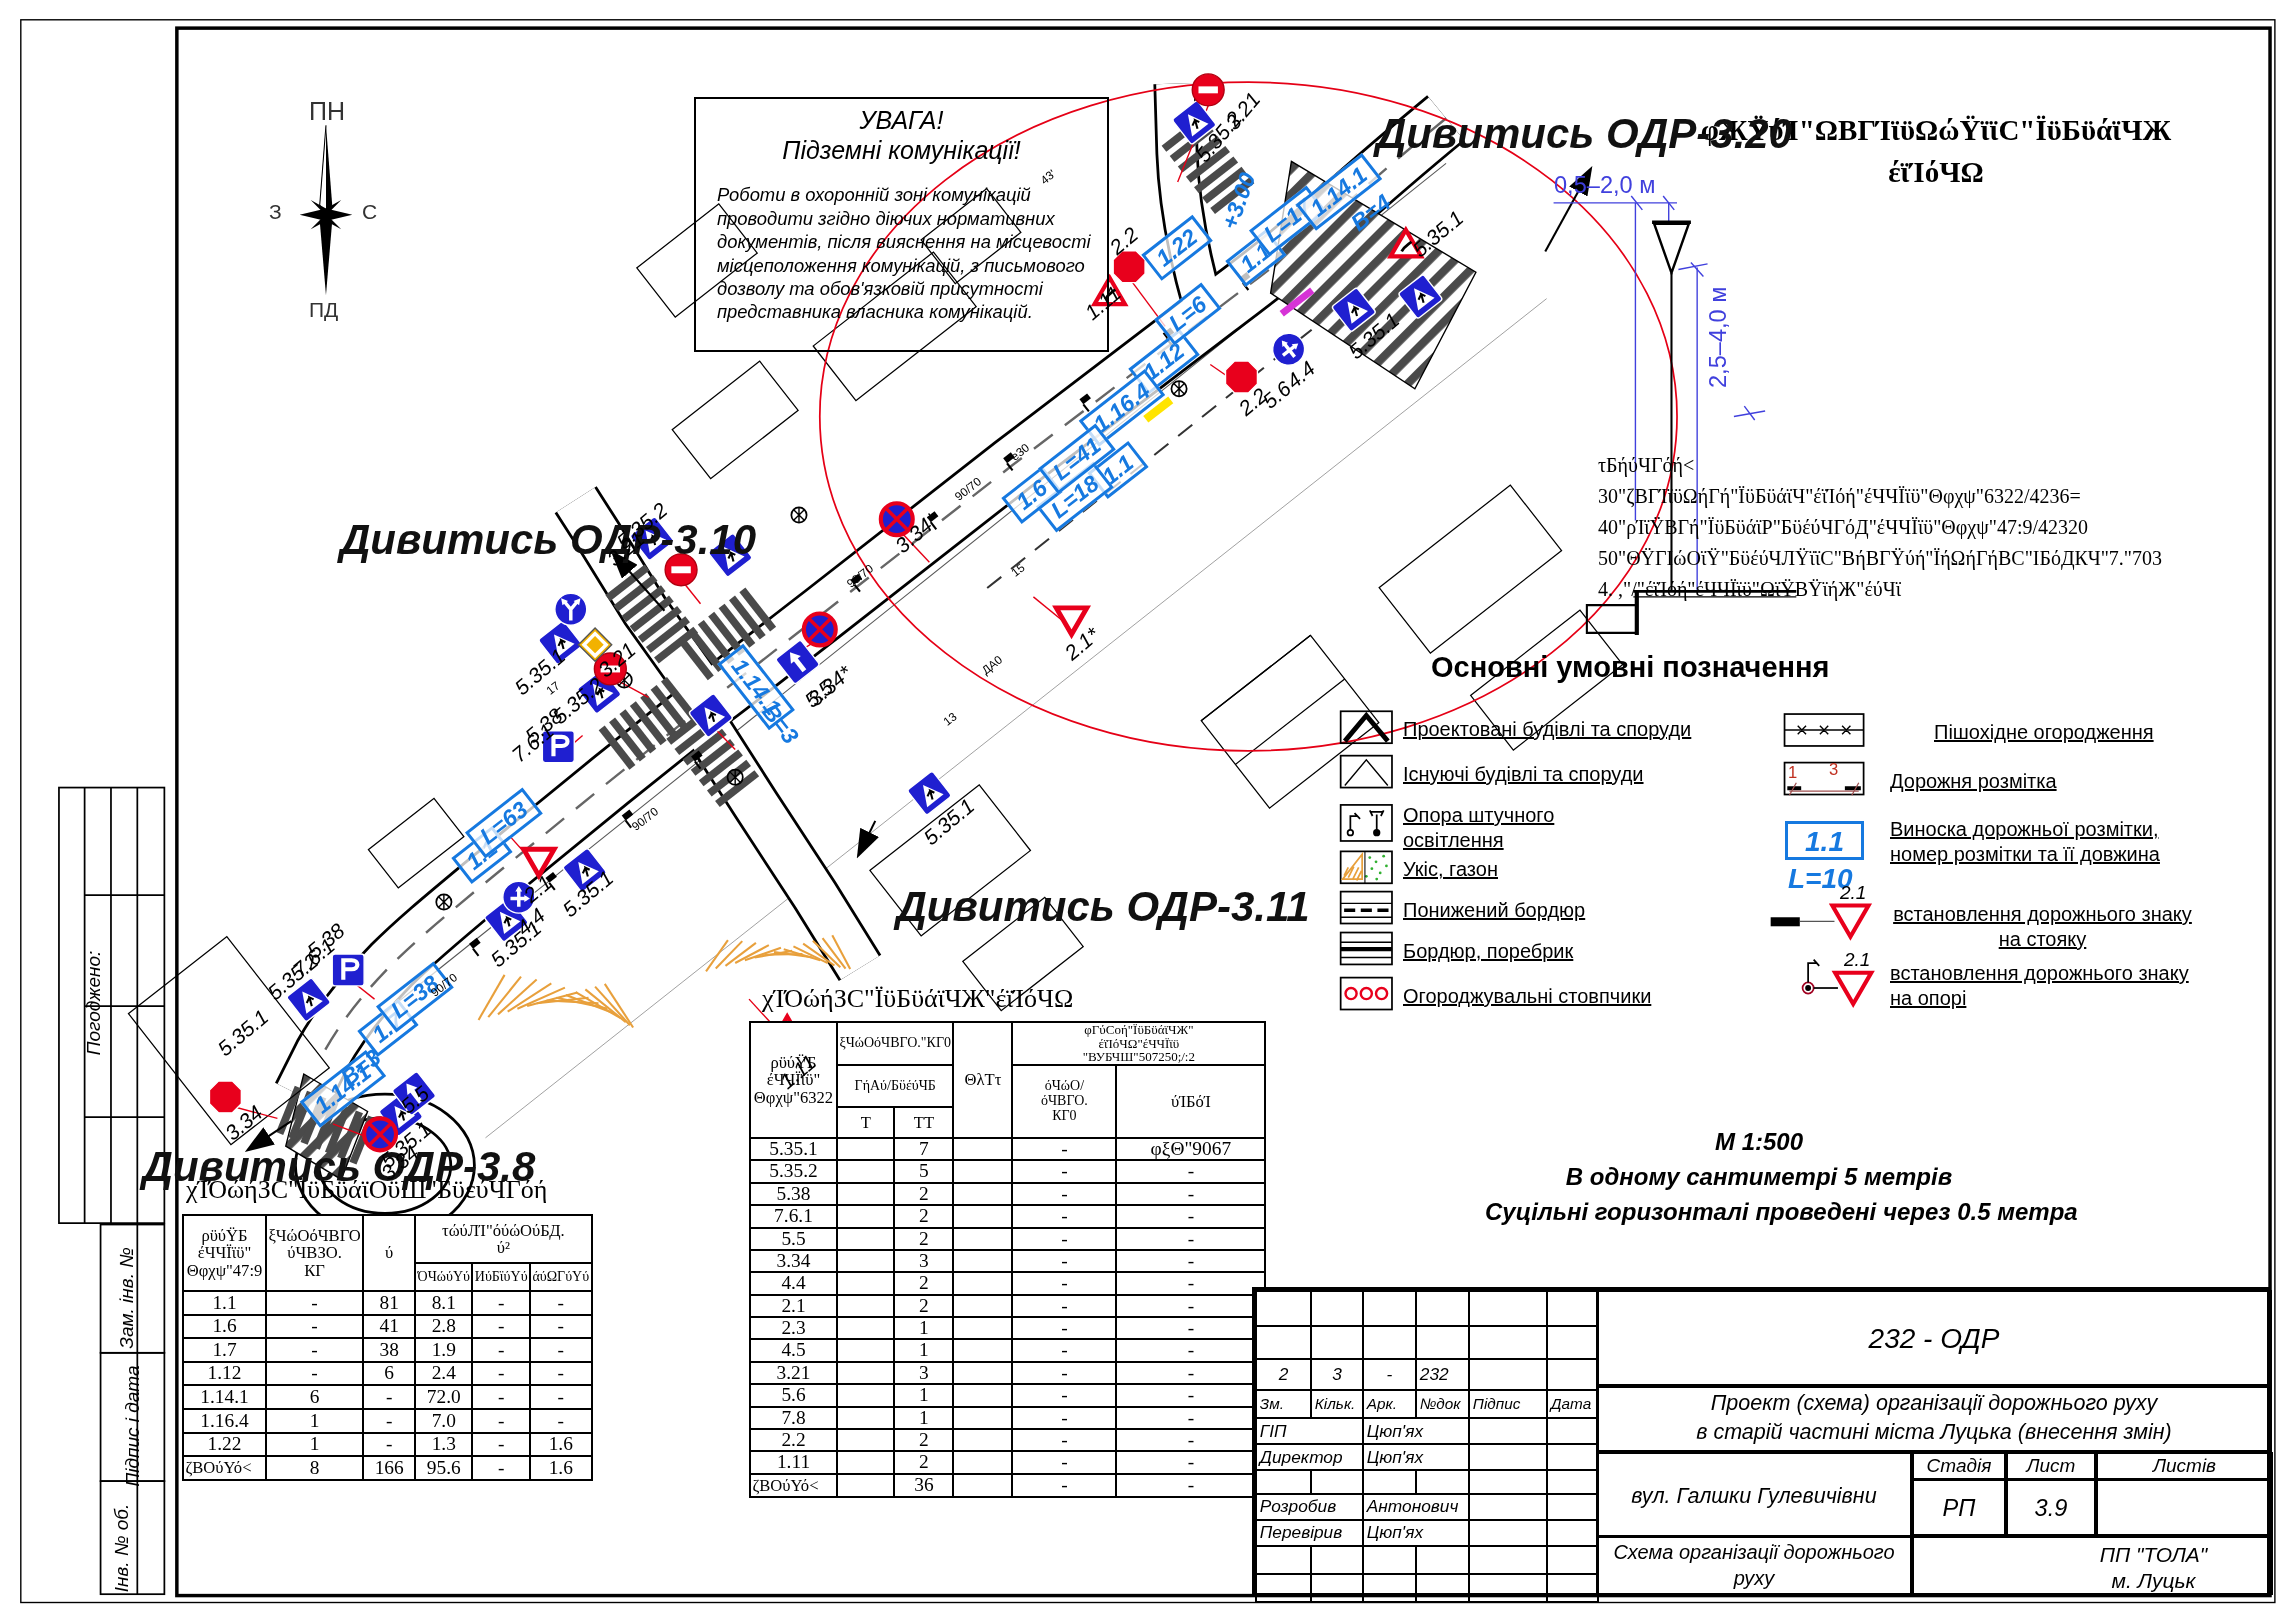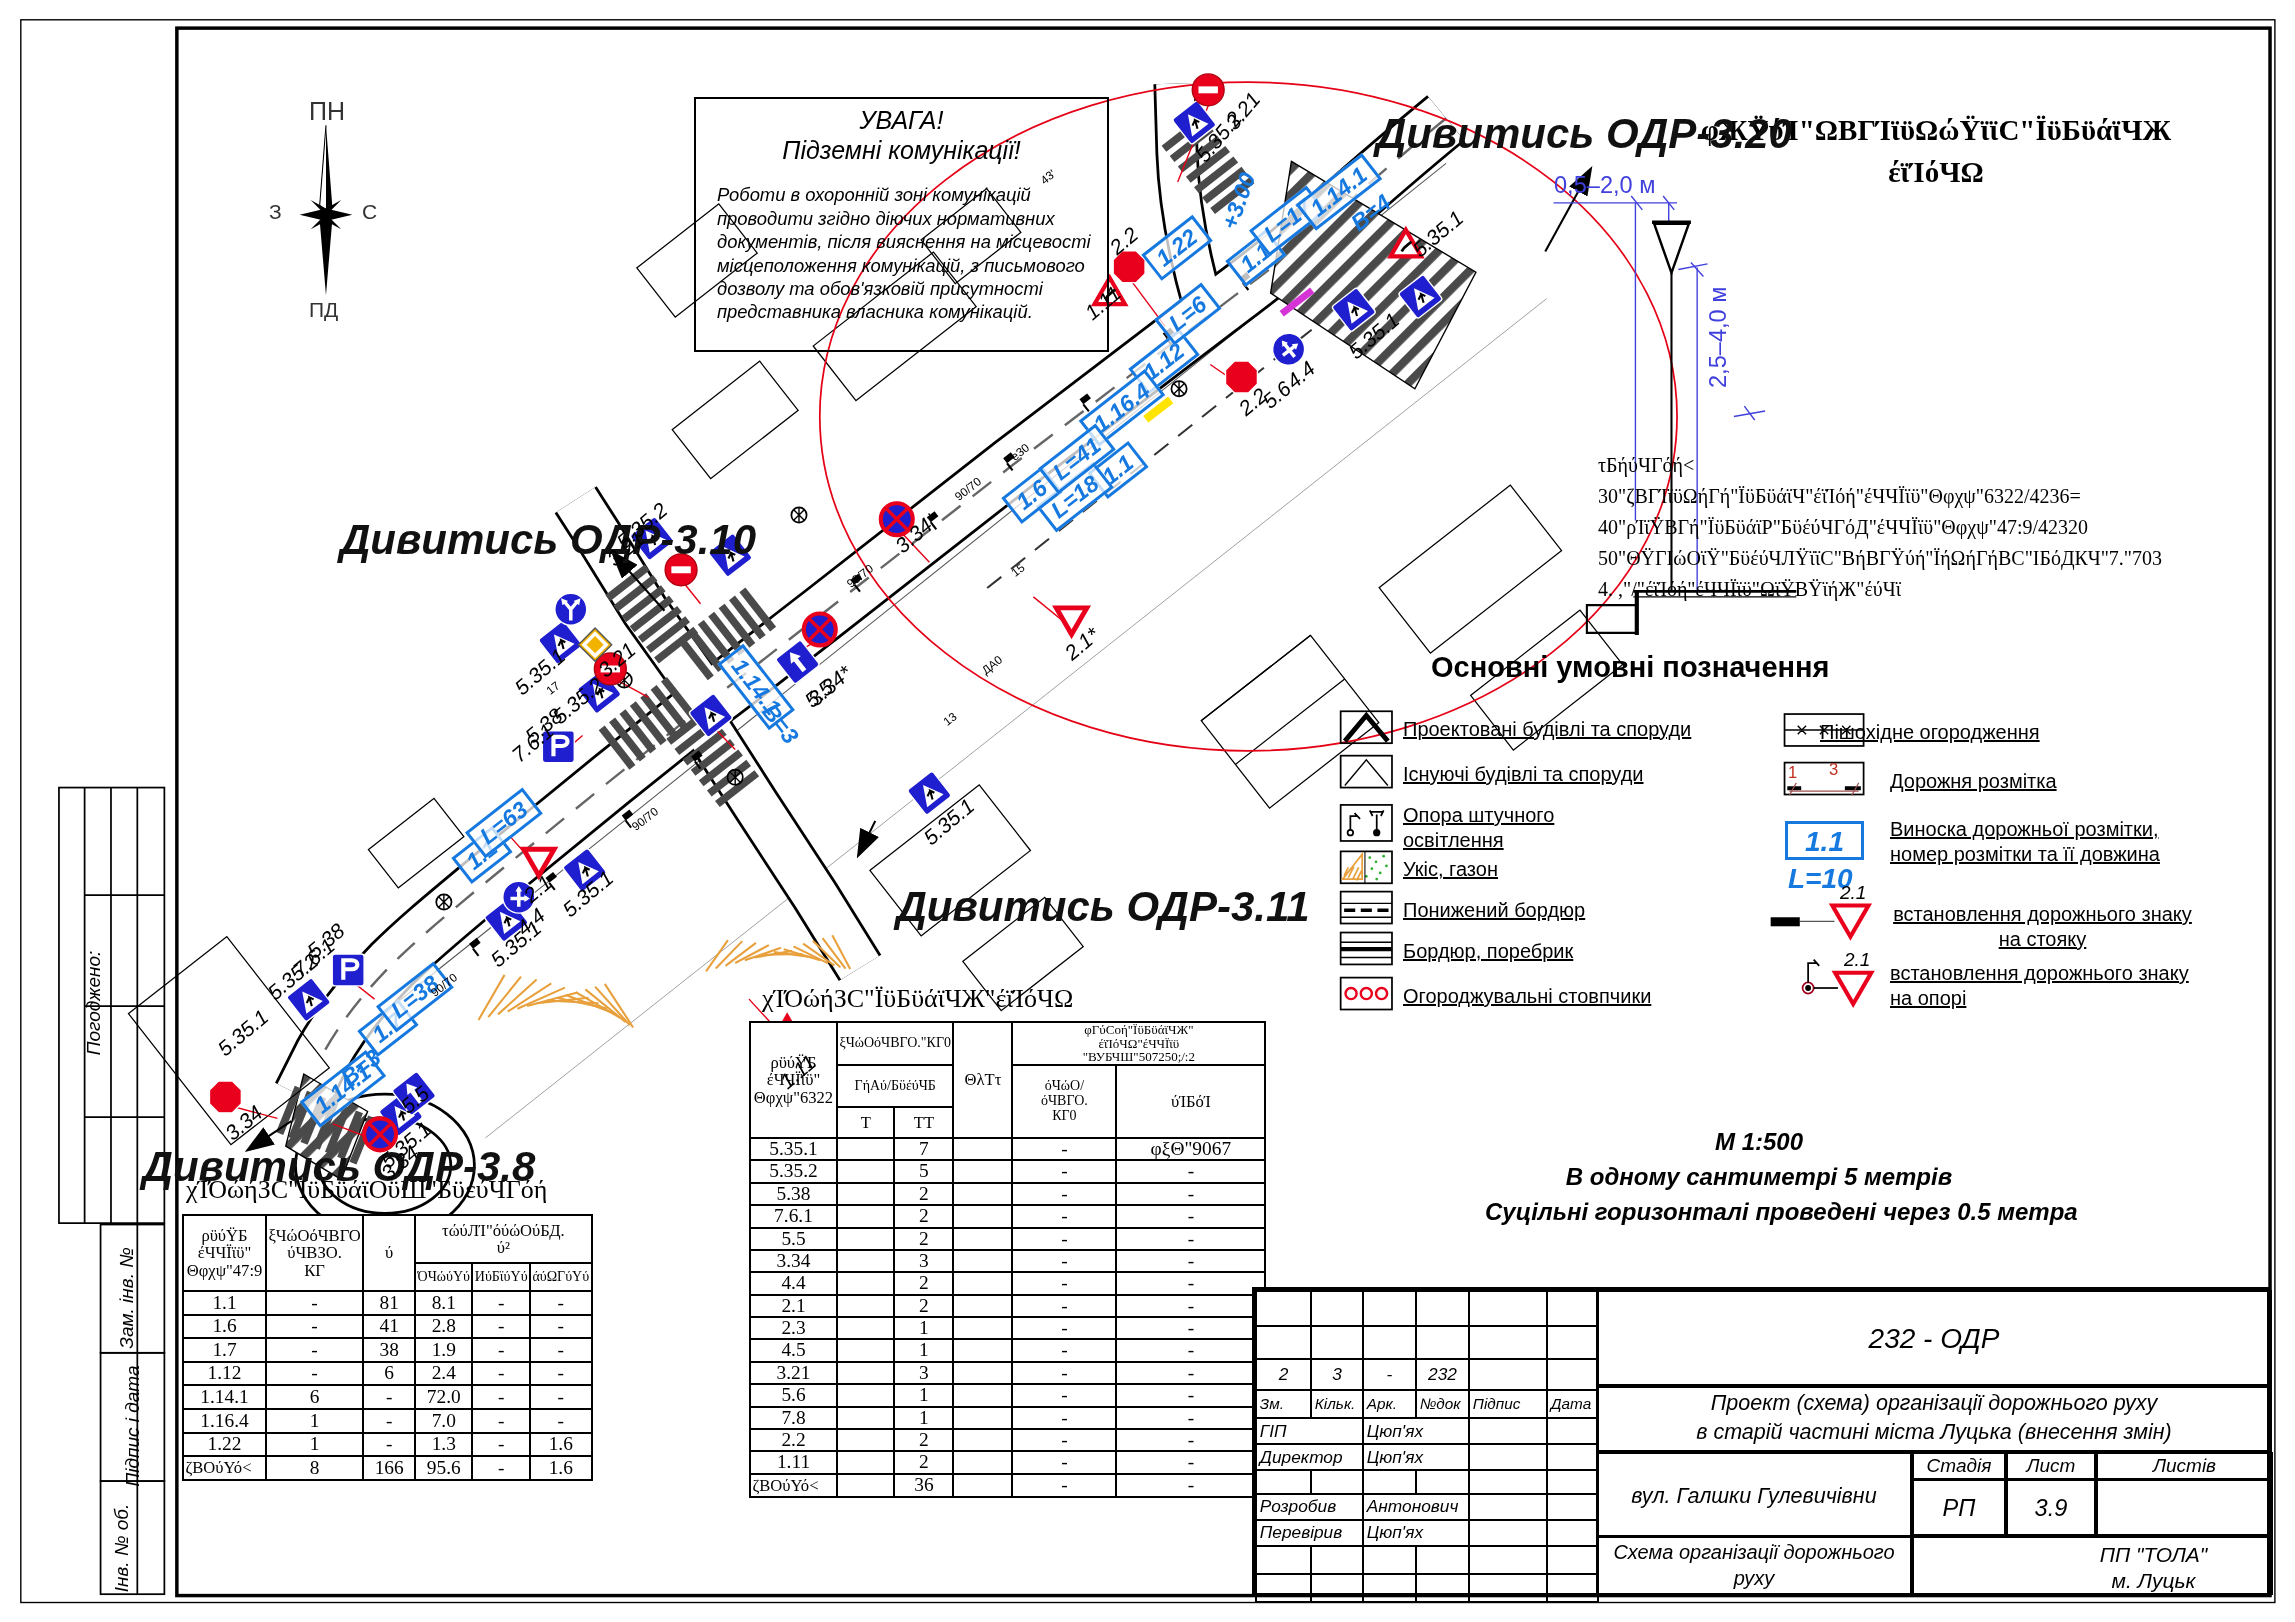--- a/index.html
+++ b/index.html
@@ -503,21 +503,21 @@
 </div>
 
 <div class="abs legend-title" style="left:1431px;top:651px;">Основні умовні позначення</div>
 <div class="leg-label" style="left:1403px;top:717px;">Проектовані будівлі та споруди</div>
 <div class="leg-label" style="left:1403px;top:762px;">Існуючі будівлі та споруди</div>
 <div class="leg-label" style="left:1403px;top:803px;width:173px;">Опора штучного освітлення</div>
 <div class="leg-label" style="left:1403px;top:857px;">Укіс, газон</div>
 <div class="leg-label" style="left:1403px;top:898px;">Понижений бордюр</div>
 <div class="leg-label" style="left:1403px;top:939px;">Бордюр, поребрик</div>
 <div class="leg-label" style="left:1403px;top:984px;">Огороджувальні стовпчики</div>
-<div class="leg-label" style="left:1820px;top:720px;">Пішохідне огородження</div>
+<div class="leg-label" style="left:1934px;top:720px;">Пішохідне огородження</div>
 <div class="leg-label" style="left:1890px;top:769px;">Дорожня розмітка</div>
 <div class="leg-label" style="left:1890px;top:817px;width:305px;">Виноска дорожньої розмітки, номер розмітки та її довжина</div>
 <div class="leg-label" style="left:1890px;top:902px;width:305px;text-align:center;">встановлення дорожнього знаку на стояку</div>
 <div class="leg-label" style="left:1890px;top:961px;width:305px;">встановлення дорожнього знаку на опорі</div>
 
 <div class="abs" style="left:1788px;top:763px;color:#c03020;font-size:16.6px;">1</div>
 <div class="abs" style="left:1829px;top:760px;color:#c03020;font-size:16.6px;">3</div>
 <div class="abs" style="left:1785px;top:821px;width:79px;height:39px;border:3.5px solid #1679e0;box-sizing:border-box;color:#1679e0;font-weight:bold;font-style:italic;font-size:28px;text-align:center;line-height:35px;">1.1</div>
 <div class="abs" style="left:1788px;top:863px;color:#1679e0;font-weight:bold;font-style:italic;font-size:28px;">L=10</div>
 <div class="abs" style="left:1840px;top:882px;font-style:italic;font-size:19px;">2.1</div>
@@ -804,21 +804,21 @@
               <td></td>
               <td></td>
               <td></td>
               <td></td>
               <td></td>
             </tr>
             <tr style="height:31px">
               <td style="text-align:center">2</td>
               <td style="text-align:center">3</td>
               <td style="text-align:center">-</td>
-              <td style="text-align:center">232</td>
+              <td style="">232</td>
               <td style="text-align:center"></td>
               <td style="text-align:center"></td>
             </tr>
             <tr style="height:28px">
               <td style="font-size:15.3px">Зм.</td>
               <td style="font-size:15.3px">Кільк.</td>
               <td style="font-size:15.3px">Арк.</td>
               <td style="font-size:15.3px">№док</td>
               <td style="font-size:15.3px">Підпис</td>
               <td style="font-size:15.3px">Дата</td>

